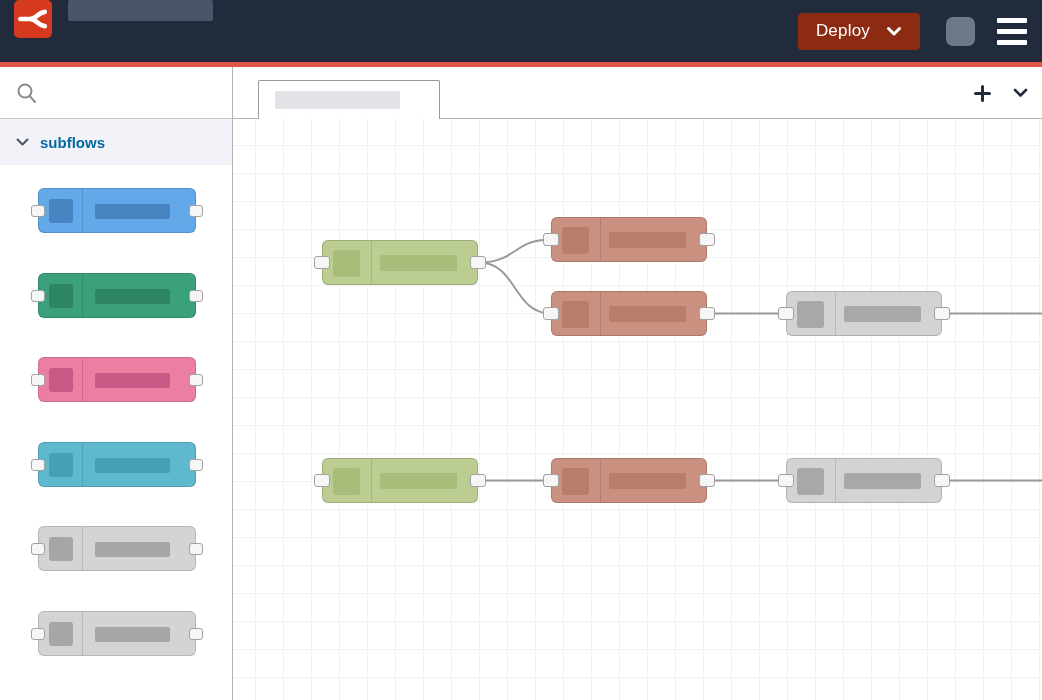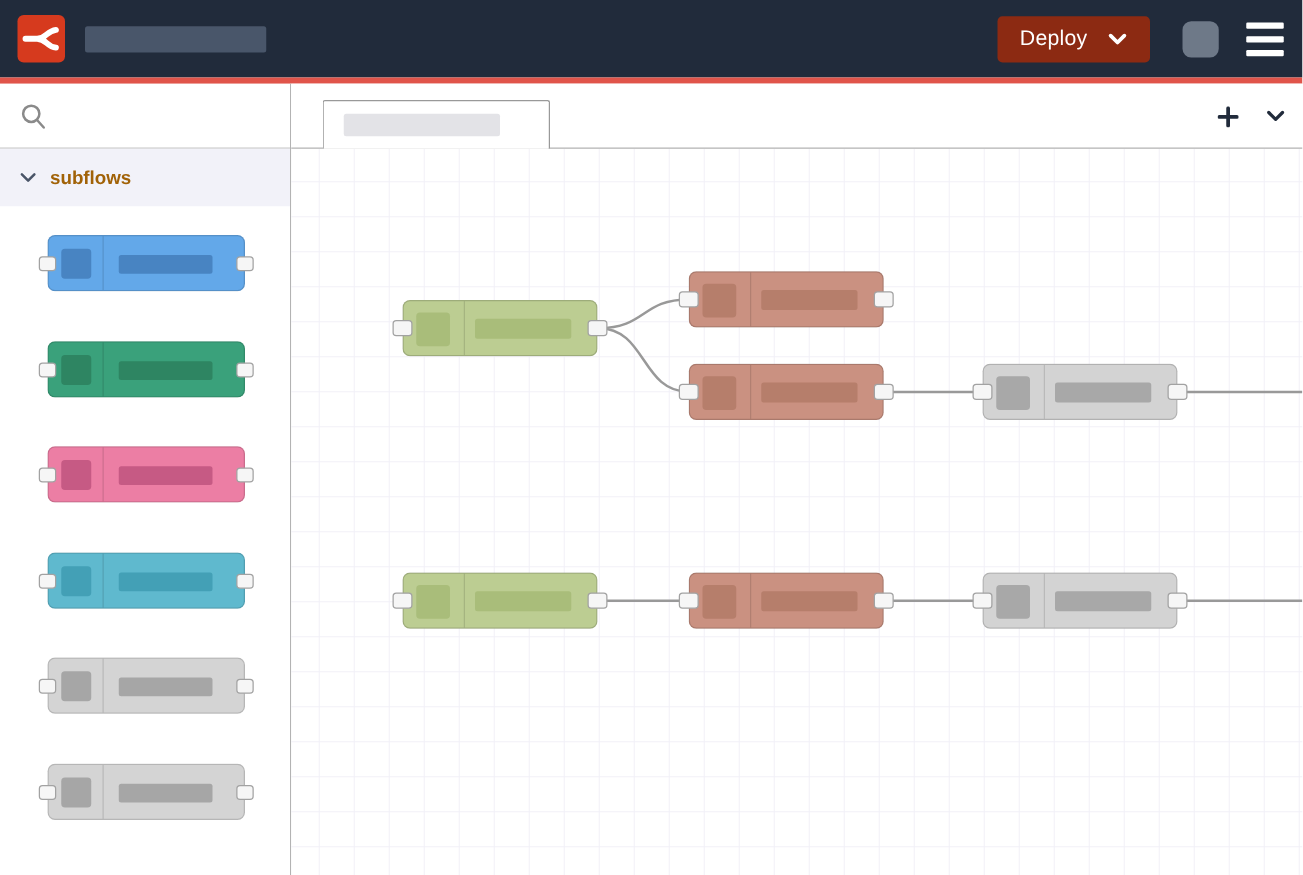--- a/index.html
+++ b/index.html
@@ -1,37 +1,37 @@
 <!DOCTYPE html>
 <html><head>
 <meta charset="utf-8">
 <style>
   * { margin:0; padding:0; box-sizing:border-box; }
   html,body { width:1042px; height:700px; overflow:hidden; }
   body { font-family:"Liberation Sans", sans-serif; background:#ffffff; position:relative; }
 
   
-  .header { position:absolute; left:0; top:0; width:1042px; height:62px; display:flex; align-items:center; }
+  .header { position:absolute; left:0; top:0; width:1042px; height:62px; display:flex; }
   .logo { width:38px; height:38px; border-radius:5px; margin-left:14px; display:flex; align-items:center; justify-content:center; flex:0 0 auto; }
   .title-ph { width:145px; height:21px; border-radius:2px; margin-left:16px; }
   .header-right { margin-left:auto; display:flex; align-items:center; }
   .deploy-btn { height:37px; border:none; border-radius:4px; color:#ffffff; font-family:"Liberation Sans",sans-serif;
     font-size:17px; font-weight:500; display:flex; align-items:center; padding:0 18px; cursor:pointer; }
   .deploy-btn .lbl { letter-spacing:0.2px; }
   .deploy-btn .chev { margin-left:16px; display:flex; align-items:center; }
   .avatar { width:29px; height:29px; border-radius:7px; margin-left:26px; cursor:pointer; }
   .hamburger { width:30px; margin-left:22px; margin-right:15px; cursor:pointer; display:flex; flex-direction:column; justify-content:center; gap:6px; }
   .hamburger span { display:block; height:5px; background:#ffffff; border-radius:1px; }
   .red-line { position:absolute; left:0; top:62px; width:1042px; height:5px; }
 
   
   .sidebar { position:absolute; left:0; top:67px; width:233px; height:633px; background:#ffffff; border-right:1px solid #b3b3b3; }
   .search-row { height:52px; border-bottom:1px solid #c6c6c6; display:flex; align-items:center; padding-left:16px; cursor:text; }
   .category-row { height:46px; background:#f2f2f9; display:flex; align-items:center; padding-left:16px; gap:11px; cursor:pointer; }
-  .category-label { font-size:15px; font-weight:600; color:#a16207; }
+  .category-label { font-size:15px; font-weight:600; color:#0369a1; }
   .palette { position:absolute; left:0; top:98px; right:0; bottom:0; }
 
   .pnode { position:absolute; left:38px; width:158px; height:45px; border-radius:6px; border:1px solid rgba(0,0,0,0.14); cursor:grab; }
   .pnode .nicon { position:absolute; left:10px; top:10px; width:24px; height:24px; border-radius:3px; }
   .pnode .nsep { position:absolute; left:43px; top:0; bottom:0; width:1px; background:rgba(0,0,0,0.13); }
   .pnode .nlabel { position:absolute; left:56px; top:15px; width:75px; height:15px; border-radius:2px; }
   .pnode .port { top:16px; width:14px; height:12px; }
 
   .port { position:absolute; background:#f6f6f6; border:1px solid #a2a2a2; border-radius:3px; cursor:crosshair; }
   .port.in { left:-8px; }

